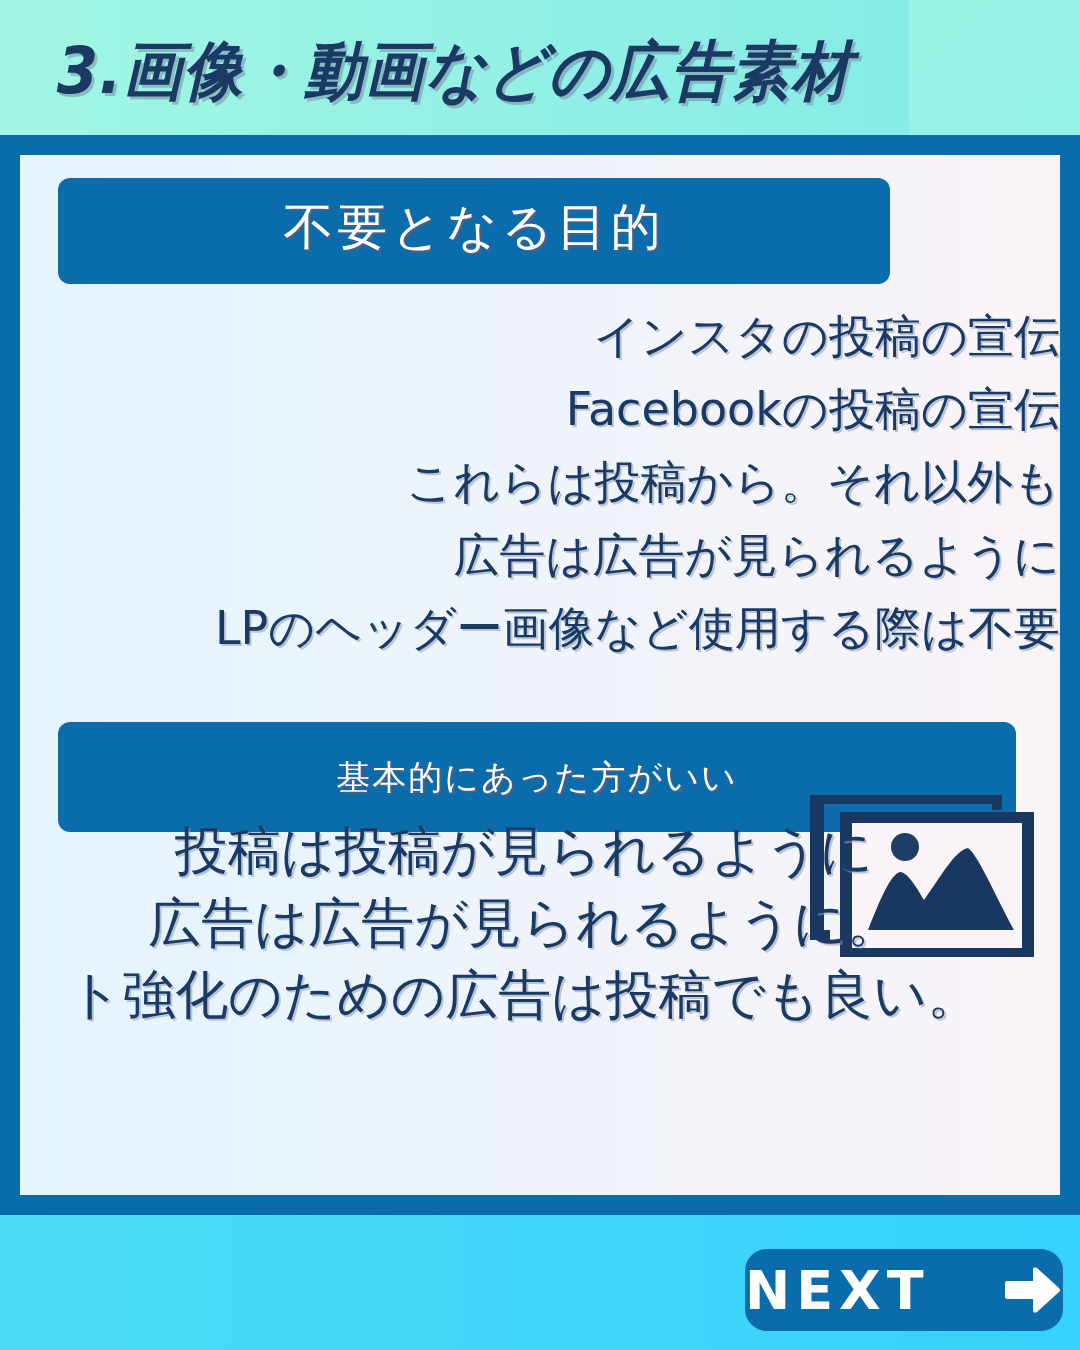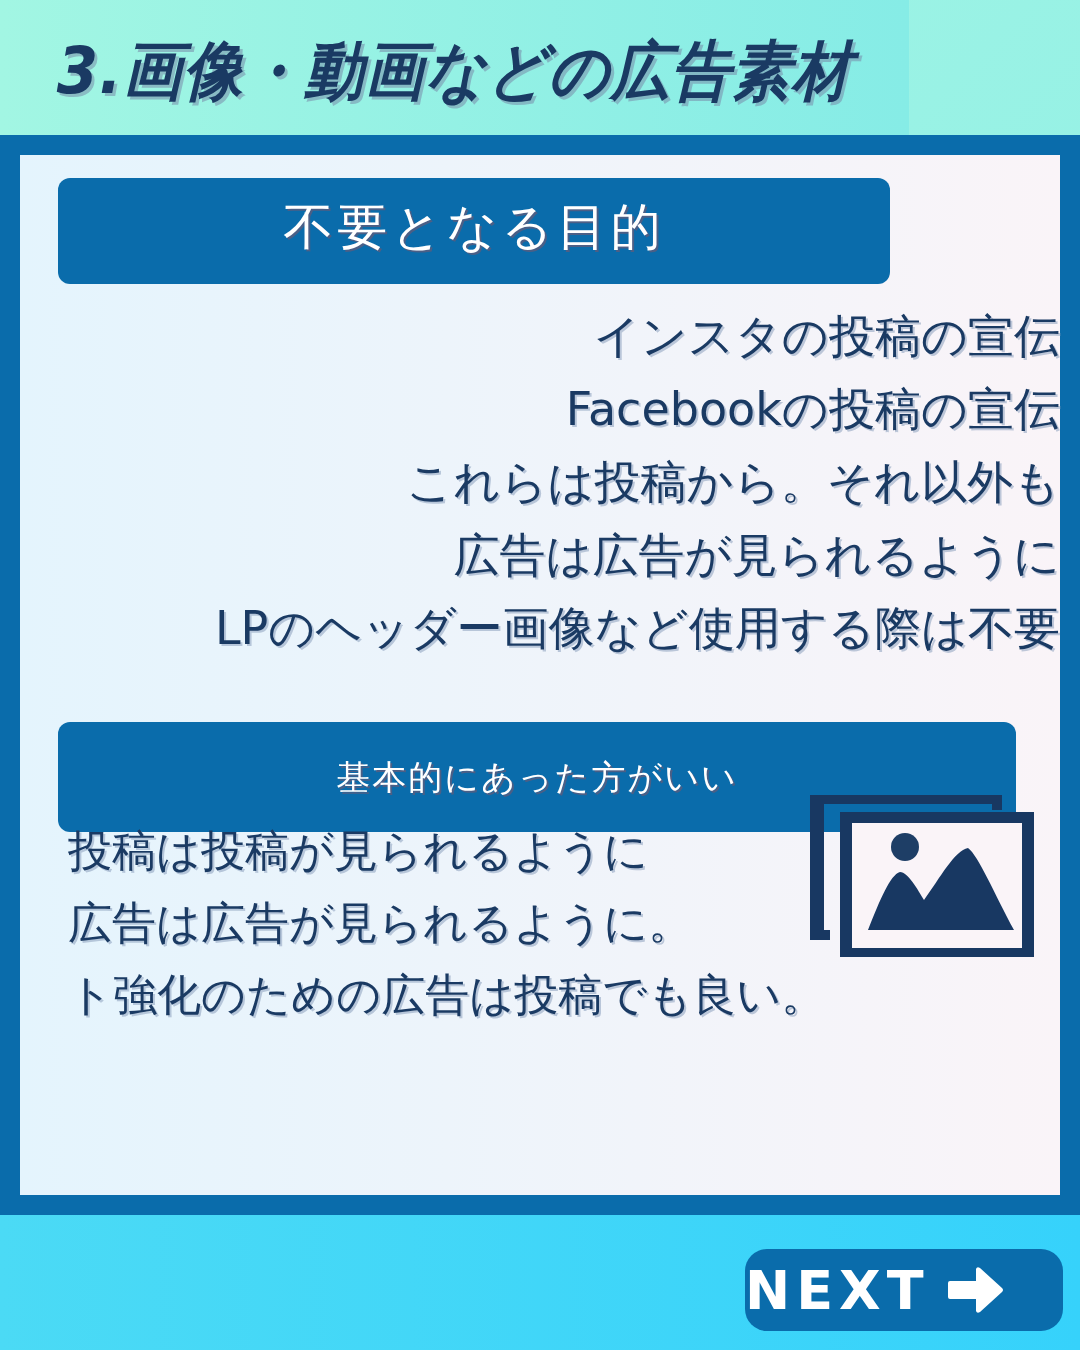--- a/index.html
+++ b/index.html
@@ -35,33 +35,34 @@
   .bar1 { left: 38px; top: 23px; width: 832px; height: 106px; font-size: 50px; line-height: 106px; letter-spacing: 4px; font-family: Liberation Mono, monospace; }
   .bar2 { left: 38px; top: 539px; width: 958px; height: 110px; font-size: 34px; line-height: 110px; letter-spacing: 2px; margin-top: 28px; }
   .center-text {
     position: absolute; left: 0; width: 1040px; top: 145px; text-align: center;
     color: #1a3a63; font-size: 46px; line-height: 73px;
     text-shadow: 2px 2px 0 rgba(140,160,190,0.55);
   }
   .center-text div { white-space: nowrap; text-align: right; }
   .left-text {
     position: absolute; left: 48px; top: 660px; color: #1a3a63;
-    font-size: 44px; line-height: 72px;
+    font-size: 53px; line-height: 72px;
     text-shadow: 2px 2px 0 rgba(140,160,190,0.55);
+    text-align: center;
   }
   .left-text div { white-space: nowrap; }
   .image-icon { position: absolute; left: 790px; top: 635px; width: 230px; height: 170px; }
   .footer {
     position: absolute; left: 0; top: 1215px; width: 1080px; height: 135px;
     background: linear-gradient(90deg, #4bdaf5 0%, #36d2fb 100%);
   }
   .next-button {
     position: absolute; left: 745px; top: 1249px; width: 318px; height: 82px;
     background: #0a6cab; border-radius: 22px; cursor: pointer;
-    display: flex; align-items: center; justify-content: flex-start; gap: 16px;
+    display: flex; align-items: center; justify-content: space-between; gap: 16px;
   }
   .next-label {
     color: #ffffff; font-size: 54px; font-weight: bold; letter-spacing: 6px;
     font-family: "DejaVu Sans", sans-serif;
   }
 </style>
 </head>
 <body>
 
 <div class="header">

